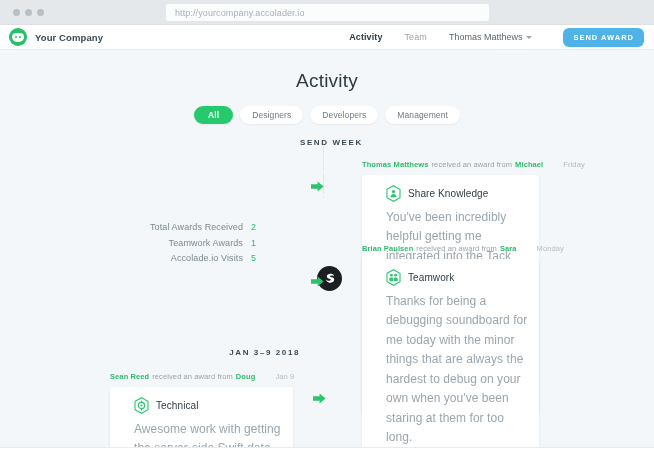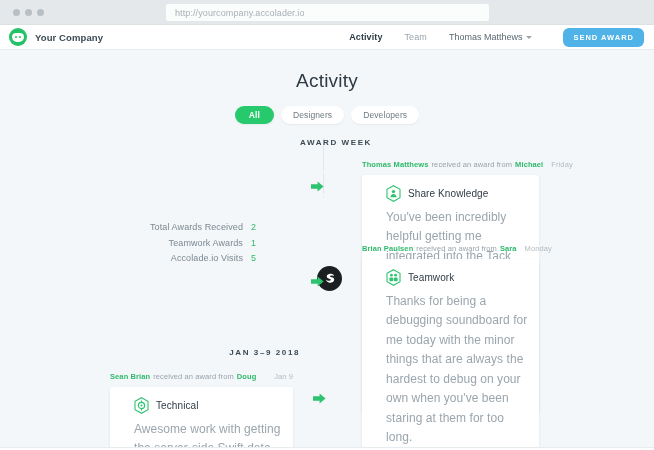--- a/index.html
+++ b/index.html
@@ -116,21 +116,21 @@
   .label-this-week { left: 300px; top: 0px; }
   .label-jan { left: 300px; top: 210px; transform: translateX(-100%); }
 
   .entry { position: absolute; }
   .entry-meta {
     font-size: 7.5px; color: #98a3ab; white-space: nowrap;
     display: flex; align-items: baseline; letter-spacing: .1px;
   }
   .entry-meta .name { color: #2fba6b; font-weight: bold; }
   .entry-meta .mid { margin: 0 3px; }
-  .entry-meta .date { color: #b2bbc2; margin-left: auto; padding-left: 8px; }
+  .entry-meta .date { color: #b2bbc2; margin-left: auto; padding-left: 20px; }
 
   .card {
     background: #ffffff; border-radius: 3px;
     box-shadow: 0 1px 3px rgba(40,60,80,.09);
     padding: 10px 11px 11px 24px;
     margin-top: 6px;
   }
   .card-head { display: flex; align-items: center; gap: 7px; }
   .badge {
     width: 15px; height: 17px; flex: 0 0 15px;
@@ -220,27 +220,28 @@
   </div>
 
   <div class="page">
 
     <h1 class="page-title">Activity</h1>
 
     <div class="filters">
       <span class="pill active">All</span>
       <span class="pill">Designers</span>
       <span class="pill">Developers</span>
+      <span class="pill">Management</span>
     </div>
 
     <div class="timeline">
 
       <div class="spine"></div>
 
-      <div class="section-label label-this-week">AWARD WEEK</div>
+      <div class="section-label label-this-week">SEND WEEK</div>
 
       <div class="stats">
         <div class="stat-row">
           <span class="stat-label">Total Awards Received</span>
           <span class="stat-value">2</span>
         </div>
         <div class="stat-row">
           <span class="stat-label">Teamwork Awards</span>
           <span class="stat-value">1</span>
         </div>
@@ -357,21 +358,21 @@
           <span class="face">
             <span class="torso" style="background:#54606a;"></span>
             <span class="skin" style="background:#dda982;"></span>
             <span class="hair" style="background:#2f2722;"></span>
           </span>
         </span>
       </div>
 
       <div class="entry" style="left:110px; top:234px; width:183px;">
         <div class="entry-meta">
-          <span class="name">Sean Brian</span>
+          <span class="name">Sean Reed</span>
           <span class="mid">received an award from</span>
           <span class="name">Doug</span>
           <span class="date">Jan 9</span>
         </div>
         <div class="card">
           <div class="card-head">
             <span class="badge">
               <svg viewBox="0 0 15 17">
                 <path d="M7.5 0.7 14 4.3v8.4L7.5 16.3 1 12.7V4.3z" fill="none" stroke="#2ec46f" stroke-width="1.1"></path>
                 <circle cx="7.5" cy="8.5" r="3.1" fill="none" stroke="#2ec46f" stroke-width="1.2"></circle>

